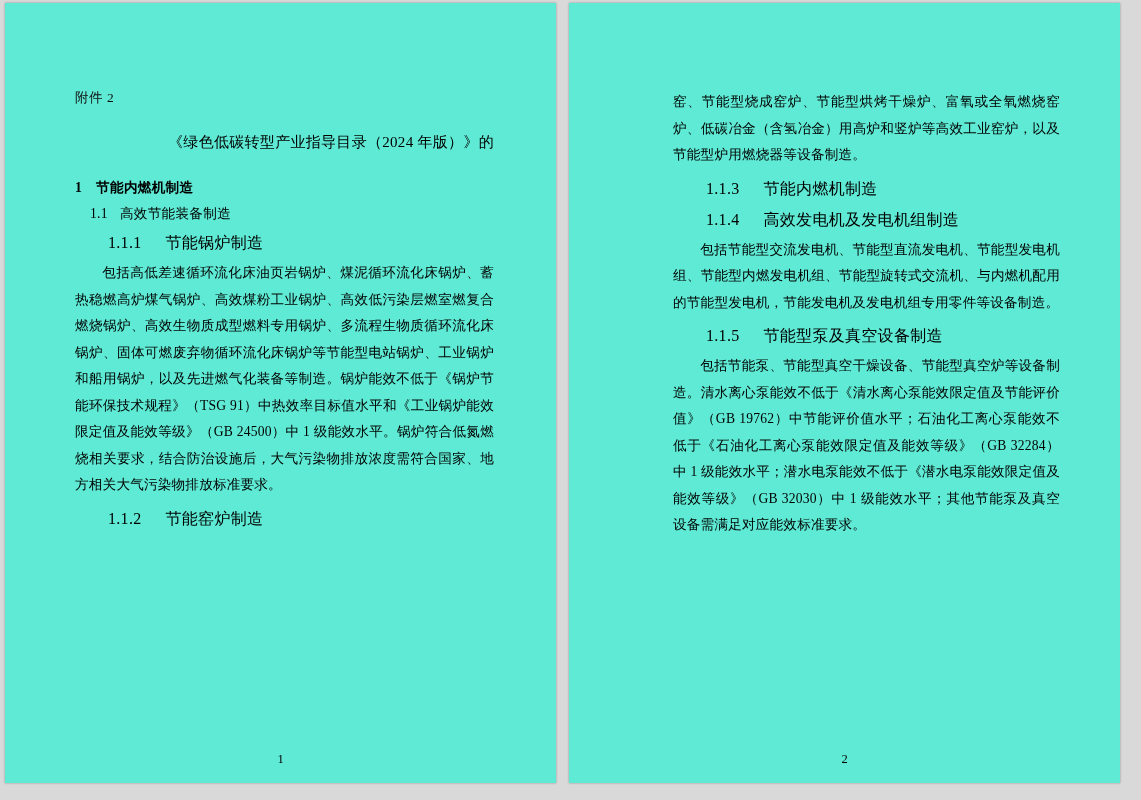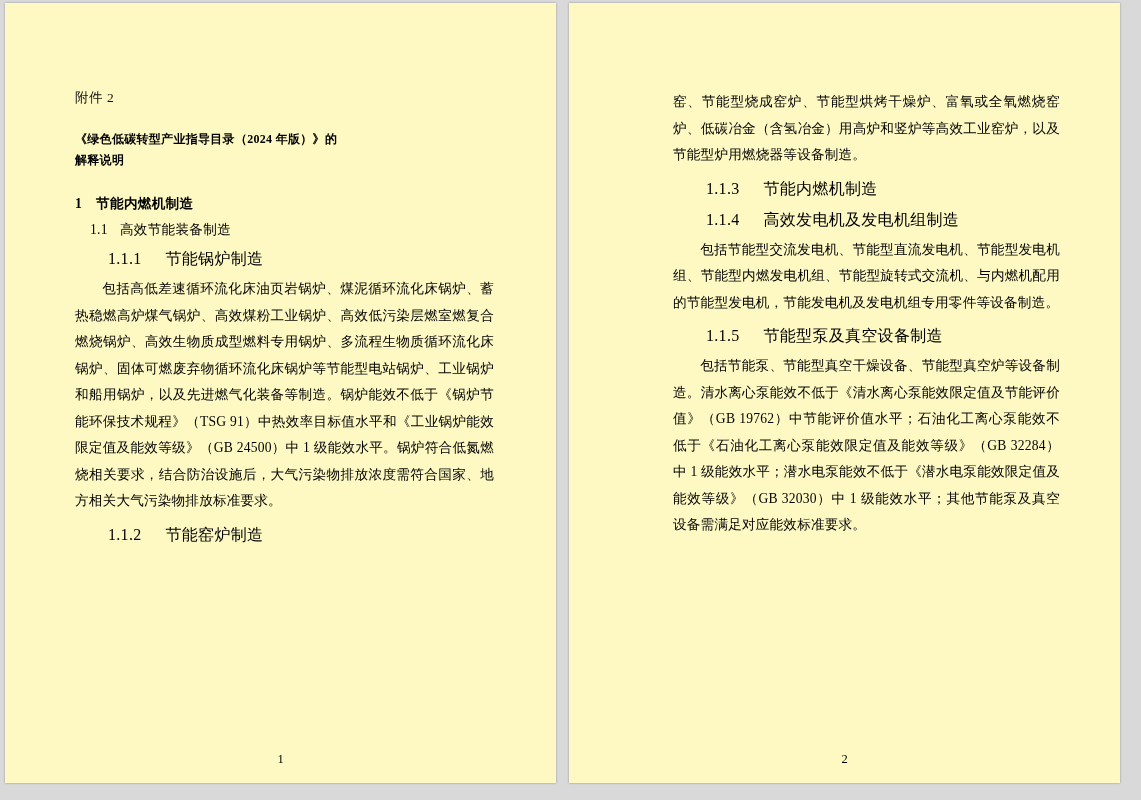--- a/index.html
+++ b/index.html
@@ -17,21 +17,21 @@
     height: 800px;
     background: #d9d9d9;
     display: flex;
     flex-direction: row;
     gap: 13px;
     padding: 0;
     box-sizing: border-box;
   }
   .page {
     position: relative;
-    background: #fef9c3;
+    background: #5eead4;
     width: 551px;
     height: 780px;
     margin-top: 3px;
     box-shadow: 0 0 2px rgba(0,0,0,0.35);
     box-sizing: border-box;
     overflow: hidden;
   }
   .page.left { margin-left: 5px; }
   .page-inner {
     position: absolute;
@@ -46,23 +46,23 @@
     top: 86px;
     margin-left: 32px;
   }
   .attachment-label {
     font-size: 13.5px;
     letter-spacing: 0.5px;
     color: #111;
     margin-bottom: 22px;
   }
   .doc-title {
-    text-align: left;
-    font-size: 12px;
-    font-weight: bold;
+    text-align: right;
+    font-size: 15px;
+    font-weight: normal;
     line-height: 1.75;
     color: #000;
     margin: 0 0 24px 0;
     letter-spacing: 0.3px;
   }
   .doc-title .line2 { display: block; }
   .h1 {
     font-size: 13.6px;
     font-weight: bold;
     color: #000;
@@ -108,21 +108,20 @@
 </head>
 <body>
 
 <div class="viewer">
 
   <div class="page left">
     <div class="page-inner">
       <div class="attachment-label">附件 2</div>
       <div class="doc-title">
         <span>《绿色低碳转型产业指导目录（2024 年版）》的</span>
-        <span class="line2">解释说明</span>
       </div>
 
       <div class="h1">
         <span class="num">1</span><span>节能内燃机制造</span>
       </div>
 
       <div class="h2">
         <span class="num">1.1</span><span>高效节能装备制造</span>
       </div>
 

